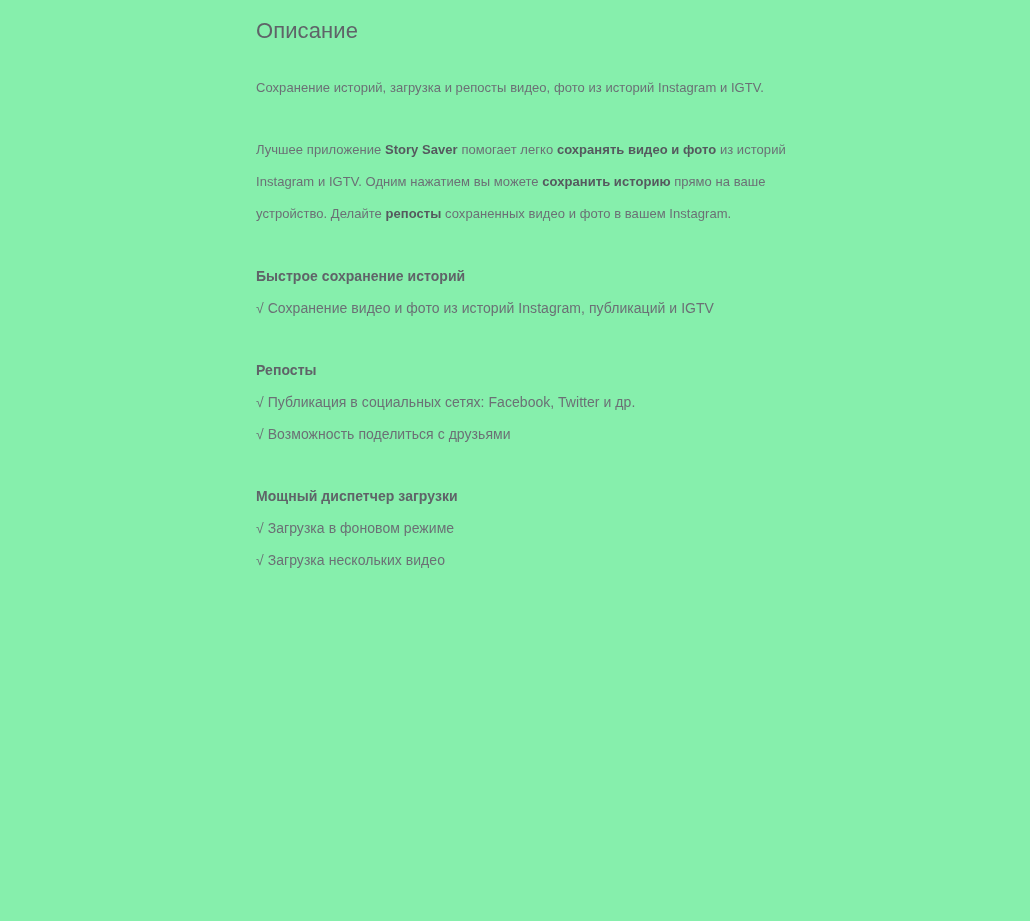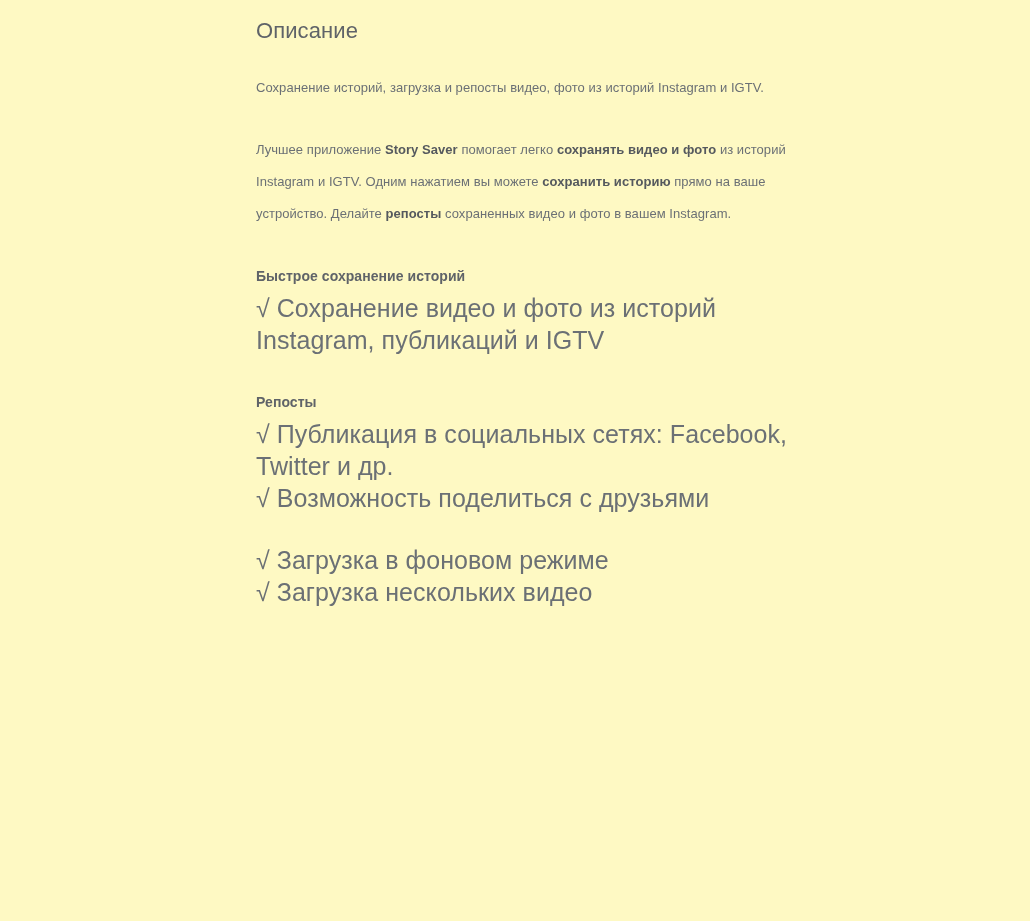--- a/index.html
+++ b/index.html
@@ -11,21 +11,21 @@
     width: 1030px;
     height: 921px;
     font-family: "Liberation Sans", sans-serif;
     color: #5f6368;
     overflow: hidden;
   }
   .page {
     position: relative;
     width: 1030px;
     height: 921px;
-    background: #fef9c3;
+    background: #86efac;
   }
   .content {
     position: absolute;
     left: 256px;
     top: 16px;
     width: 540px;
   }
   .heading {
     font-size: 22px;
     line-height: 30px;
@@ -46,21 +46,21 @@
   }
   .section-title {
     font-size: 14px;
     line-height: 32px;
     font-weight: bold;
     color: #5f6368;
     margin: 0;
     letter-spacing: 0.05px;
   }
   .section-body {
-    font-size: 25px;
+    font-size: 14px;
     line-height: 32px;
     color: #6b7075;
     margin: 0;
     letter-spacing: 0.05px;
   }
   b, .b {
     font-weight: bold;
     color: #55595e;
   }
 </style>
@@ -81,18 +81,19 @@
       <p class="section-body">√ Сохранение видео и фото из историй Instagram, публикаций и IGTV</p>
     </div>
 
     <div class="section">
       <p class="section-title">Репосты</p>
       <p class="section-body">√ Публикация в социальных сетях: Facebook, Twitter и др.</p>
       <p class="section-body">√ Возможность поделиться с друзьями</p>
     </div>
 
     <div class="section">
+      <p class="section-title">Мощный диспетчер загрузки</p>
       <p class="section-body">√ Загрузка в фоновом режиме</p>
       <p class="section-body">√ Загрузка нескольких видео</p>
     </div>
 
   </div>
 </div>
 
 </body></html>

